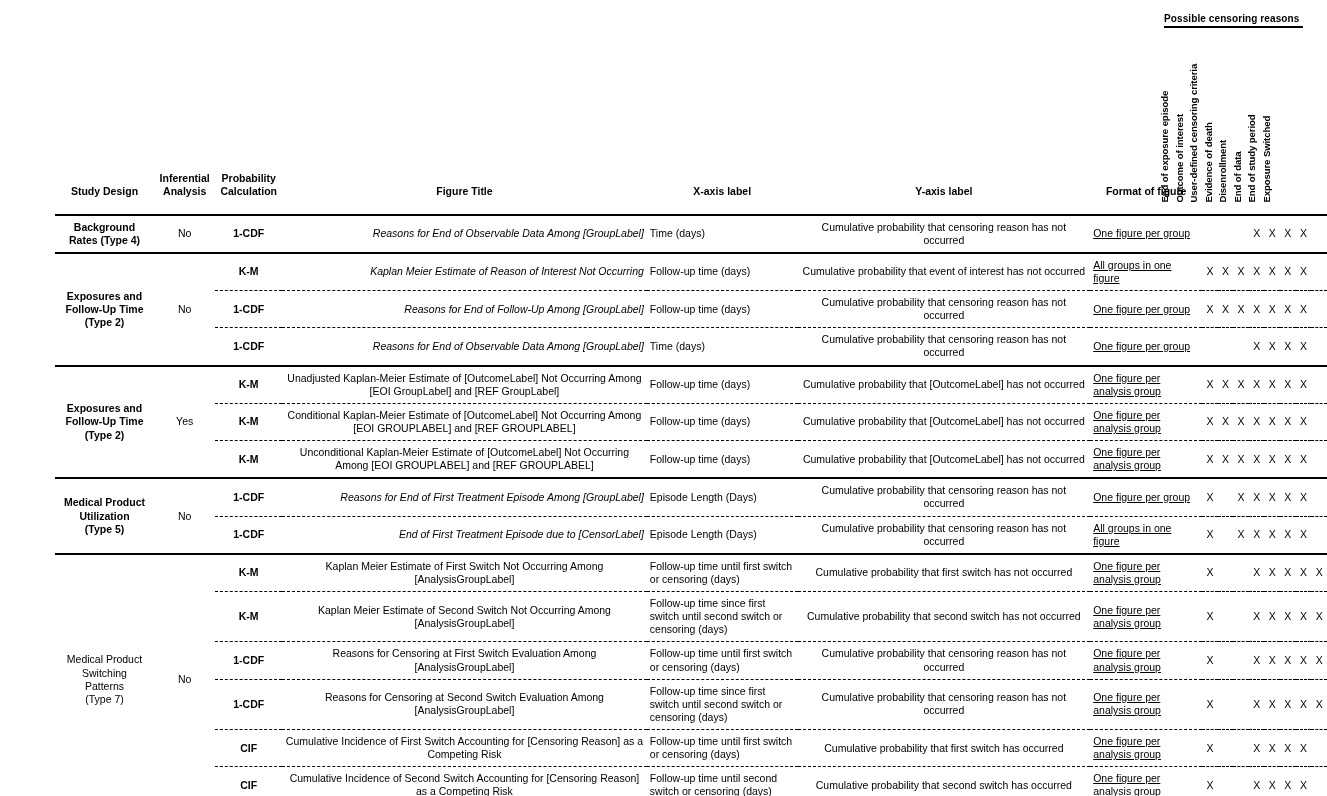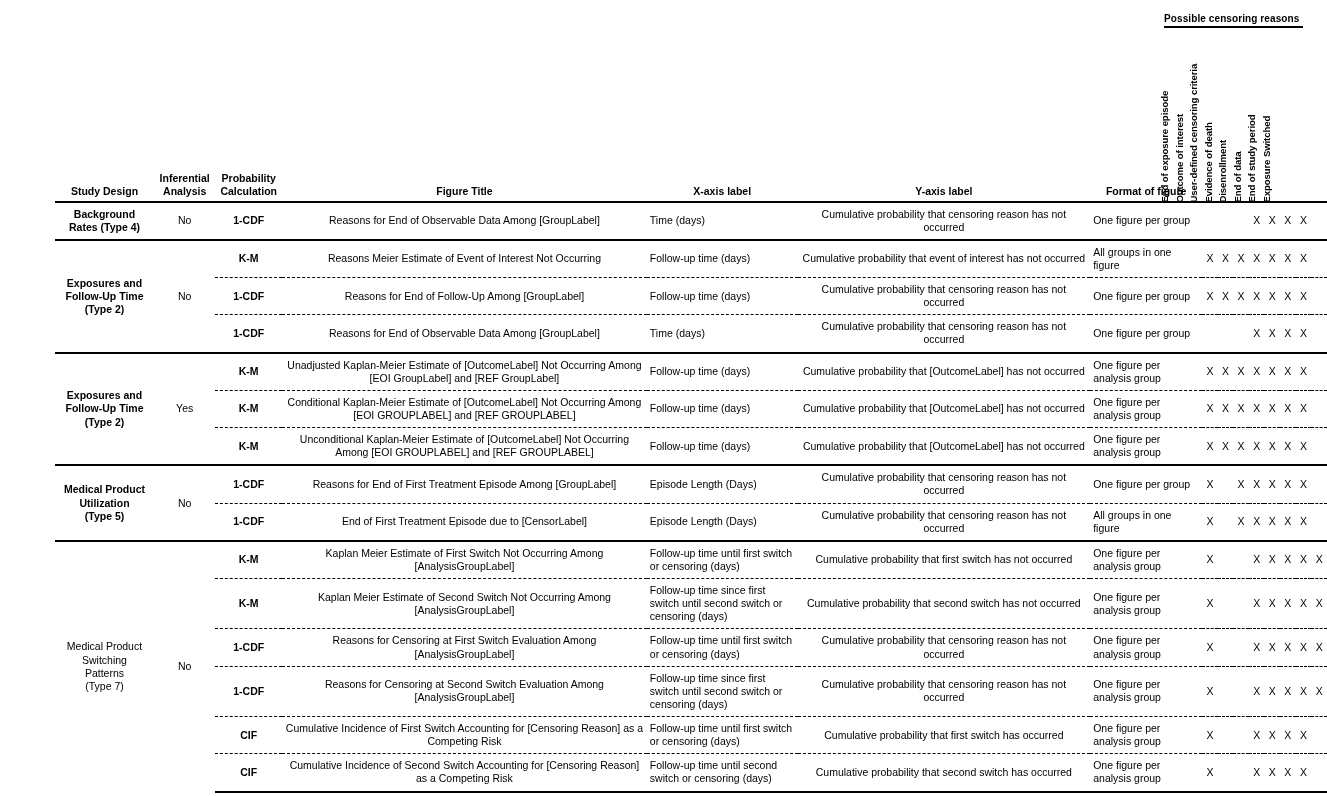--- a/index.html
+++ b/index.html
@@ -63,21 +63,21 @@
     width: 1272px;
     border-collapse: collapse;
     table-layout: fixed;
     font-size: 10.5px;
   }
   table.main th {
     font-size: 10.5px;
     font-weight: bold;
     text-align: center;
     vertical-align: bottom;
-    padding: 0 3px 3px 3px;
+    padding: 0 3px 16px 3px;
     line-height: 1.22;
   }
   table.main td {
     vertical-align: middle;
     padding: 5px 3px;
     line-height: 1.25;
     font-size: 10.5px;
   }
 
   
@@ -91,24 +91,24 @@
   
   td.design {
     text-align: center;
     font-weight: bold;
     line-height: 1.3;
   }
   td.design.plain { font-weight: normal; }
   td.infer  { text-align: center; }
   td.prob   { text-align: center; font-weight: bold; }
   td.title  { text-align: center; padding-left: 6px; padding-right: 6px; }
-  td.title.ctr { text-align: center; }
+  td.title.ctr { text-align: right; font-style: italic; }
   td.xaxis  { text-align: left; padding-left: 8px; }
   td.yaxis  { text-align: center; padding-left: 5px; padding-right: 4px; }
-  td.format { text-align: left; padding-left: 5px; }
+  td.format { text-align: left; padding-left: 5px; text-decoration: underline; }
   td.mark   { text-align: center; padding: 5px 0; font-size: 10px; }
 
   
   col.c-design { width: 92px; }
   col.c-infer  { width: 57px; }
   col.c-prob   { width: 62px; }
   col.c-title  { width: 339px; }
   col.c-xaxis  { width: 140px; }
   col.c-yaxis  { width: 272px; }
   col.c-format { width: 104px; }
@@ -184,21 +184,21 @@
         <td class="mark">X</td>
         <td class="mark">X</td>
         <td class="mark">X</td>
         <td class="mark">X</td>
         <td class="mark"></td>
       </tr>
       <tr class="sect-start">
         <td class="design" rowspan="3"><span>Exposures and</span><br><span>Follow-Up Time</span><br><span>(Type 2)</span></td>
         <td class="infer" rowspan="3">No</td>
         <td class="prob">K-M</td>
-        <td class="title ctr">Reasons Meier Estimate of Event of Interest Not Occurring</td>
+        <td class="title ctr">Kaplan Meier Estimate of Reason of Interest Not Occurring</td>
         <td class="xaxis">Follow-up time (days)</td>
         <td class="yaxis">Cumulative probability that event of interest has not occurred</td>
         <td class="format">All groups in one figure</td>
         <td class="mark">X</td>
         <td class="mark">X</td>
         <td class="mark">X</td>
         <td class="mark">X</td>
         <td class="mark">X</td>
         <td class="mark">X</td>
         <td class="mark">X</td>

